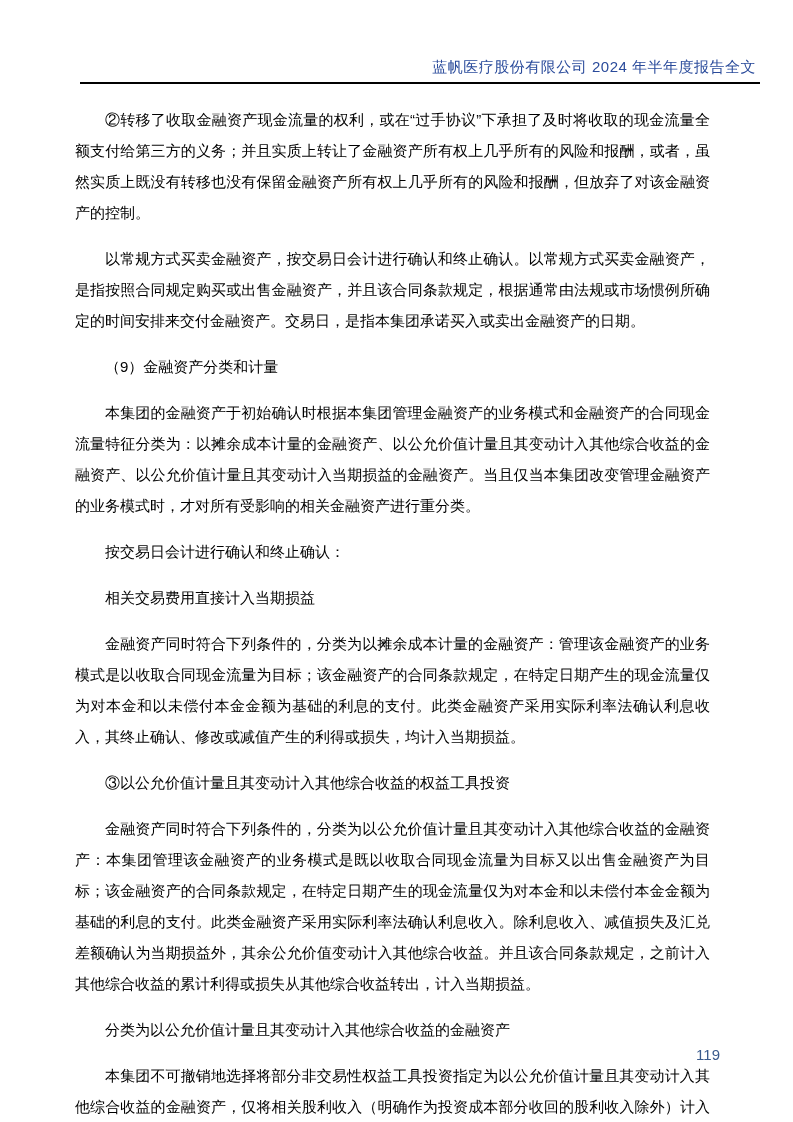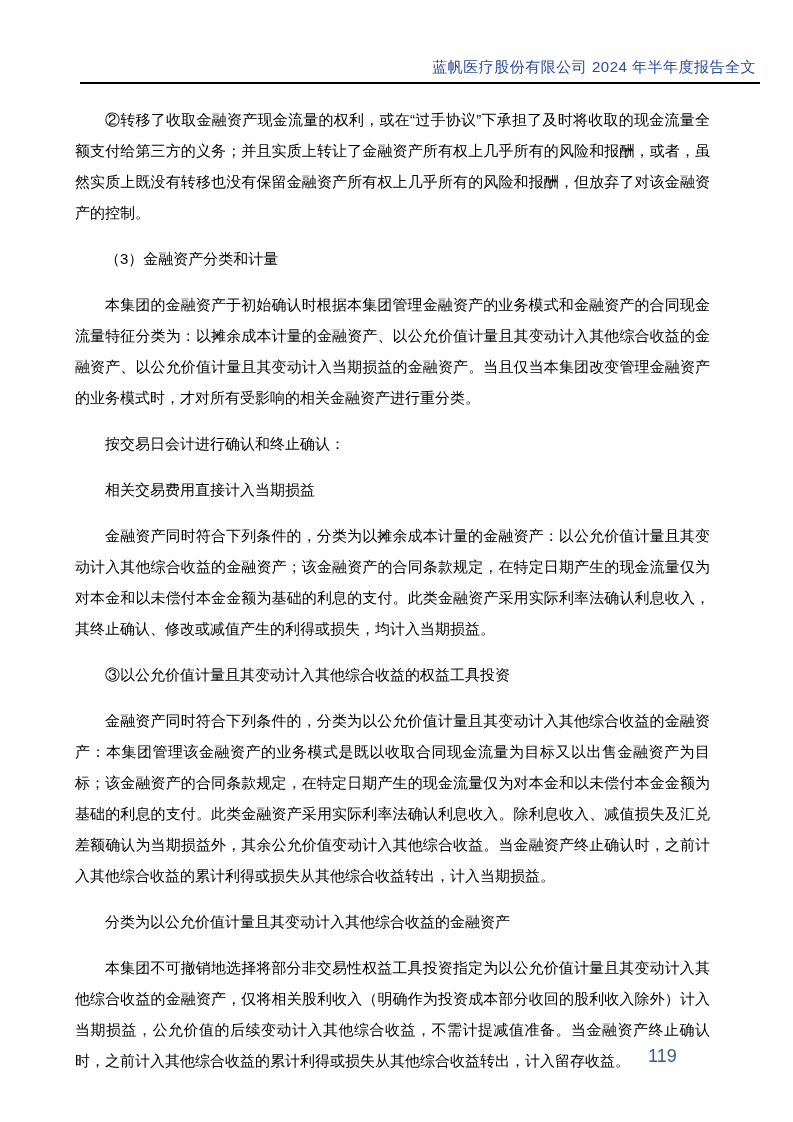--- a/index.html
+++ b/index.html
@@ -46,40 +46,41 @@
   .content p{
     text-indent:2em;
     margin-bottom:7px;
     word-break:break-all;
   }
   .page-number{
     position:absolute;
     left:640px;
     top:1038px;
     width:80px;
-    text-align:left;
-    font-size:18px;
+    text-align:right;
+    font-size:15px;
     color:var(--pagenum-color);
   }
 </style>
 </head>
 <body>
 
 <div class="page">
 
   <div class="report-header">蓝帆医疗股份有限公司 2024 年半年度报告全文</div>
 
   <div class="content">
     <p>②转移了收取金融资产现金流量的权利，或在“过手协议”下承担了及时将收取的现金流量全额支付给第三方的义务；并且实质上转让了金融资产所有权上几乎所有的风险和报酬，或者，虽然实质上既没有转移也没有保留金融资产所有权上几乎所有的风险和报酬，但放弃了对该金融资产的控制。</p>
-    <p>（3）金融资产分类和计量</p>
+    <p>以常规方式买卖金融资产，按交易日会计进行确认和终止确认。以常规方式买卖金融资产，是指按照合同规定购买或出售金融资产，并且该合同条款规定，根据通常由法规或市场惯例所确定的时间安排来交付金融资产。交易日，是指本集团承诺买入或卖出金融资产的日期。</p>
+    <p>（9）金融资产分类和计量</p>
     <p>本集团的金融资产于初始确认时根据本集团管理金融资产的业务模式和金融资产的合同现金流量特征分类为：以摊余成本计量的金融资产、以公允价值计量且其变动计入其他综合收益的金融资产、以公允价值计量且其变动计入当期损益的金融资产。当且仅当本集团改变管理金融资产的业务模式时，才对所有受影响的相关金融资产进行重分类。</p>
     <p>按交易日会计进行确认和终止确认：</p>
     <p>相关交易费用直接计入当期损益</p>
-    <p>金融资产同时符合下列条件的，分类为以摊余成本计量的金融资产：以公允价值计量且其变动计入其他综合收益的金融资产；该金融资产的合同条款规定，在特定日期产生的现金流量仅为对本金和以未偿付本金金额为基础的利息的支付。此类金融资产采用实际利率法确认利息收入，其终止确认、修改或减值产生的利得或损失，均计入当期损益。</p>
+    <p>金融资产同时符合下列条件的，分类为以摊余成本计量的金融资产：管理该金融资产的业务模式是以收取合同现金流量为目标；该金融资产的合同条款规定，在特定日期产生的现金流量仅为对本金和以未偿付本金金额为基础的利息的支付。此类金融资产采用实际利率法确认利息收入，其终止确认、修改或减值产生的利得或损失，均计入当期损益。</p>
     <p>③以公允价值计量且其变动计入其他综合收益的权益工具投资</p>
-    <p>金融资产同时符合下列条件的，分类为以公允价值计量且其变动计入其他综合收益的金融资产：本集团管理该金融资产的业务模式是既以收取合同现金流量为目标又以出售金融资产为目标；该金融资产的合同条款规定，在特定日期产生的现金流量仅为对本金和以未偿付本金金额为基础的利息的支付。此类金融资产采用实际利率法确认利息收入。除利息收入、减值损失及汇兑差额确认为当期损益外，其余公允价值变动计入其他综合收益。当金融资产终止确认时，之前计入其他综合收益的累计利得或损失从其他综合收益转出，计入当期损益。</p>
+    <p>金融资产同时符合下列条件的，分类为以公允价值计量且其变动计入其他综合收益的金融资产：本集团管理该金融资产的业务模式是既以收取合同现金流量为目标又以出售金融资产为目标；该金融资产的合同条款规定，在特定日期产生的现金流量仅为对本金和以未偿付本金金额为基础的利息的支付。此类金融资产采用实际利率法确认利息收入。除利息收入、减值损失及汇兑差额确认为当期损益外，其余公允价值变动计入其他综合收益。并且该合同条款规定，之前计入其他综合收益的累计利得或损失从其他综合收益转出，计入当期损益。</p>
     <p>分类为以公允价值计量且其变动计入其他综合收益的金融资产</p>
     <p>本集团不可撤销地选择将部分非交易性权益工具投资指定为以公允价值计量且其变动计入其他综合收益的金融资产，仅将相关股利收入（明确作为投资成本部分收回的股利收入除外）计入当期损益，公允价值的后续变动计入其他综合收益，不需计提减值准备。当金融资产终止确认时，之前计入其他综合收益的累计利得或损失从其他综合收益转出，计入留存收益。</p>
   </div>
 
   <div class="page-number">119</div>
 
 </div>
 
 </body></html>

